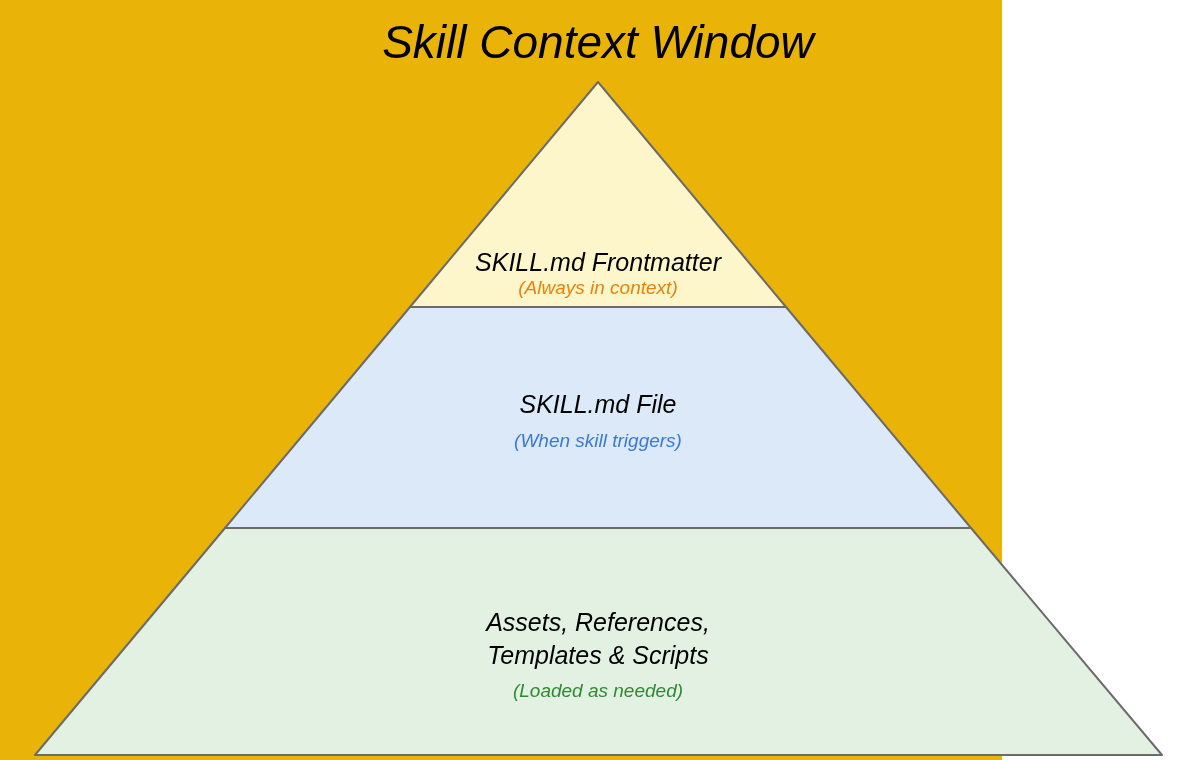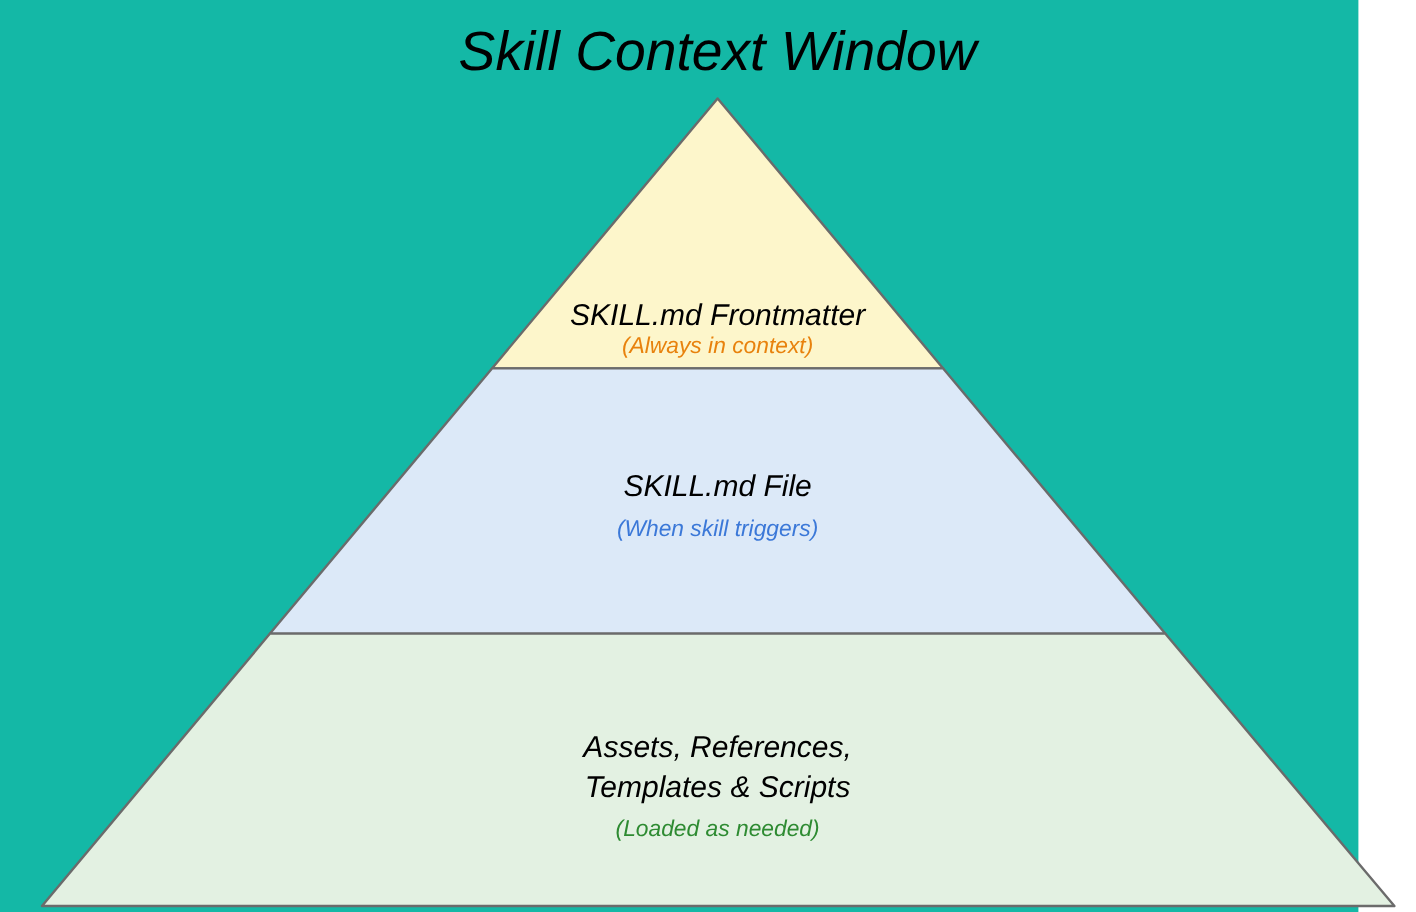--- a/index.html
+++ b/index.html
@@ -6,23 +6,23 @@
     margin: 0;
     padding: 0;
     background: #ffffff;
     width: 1180px;
     height: 760px;
     overflow: hidden;
     font-family: "Liberation Sans", sans-serif;
   }
   .canvas {
     position: relative;
-    width: 1132px;
+    width: 1002px;
     height: 760px;
-    background: #14b8a6;
+    background: #eab308;
   }
   svg {
     display: block;
   }
   text {
     font-family: "Liberation Sans", sans-serif;
     font-style: italic;
   }
   .diagram-title-text {
     font-size: 46px;

